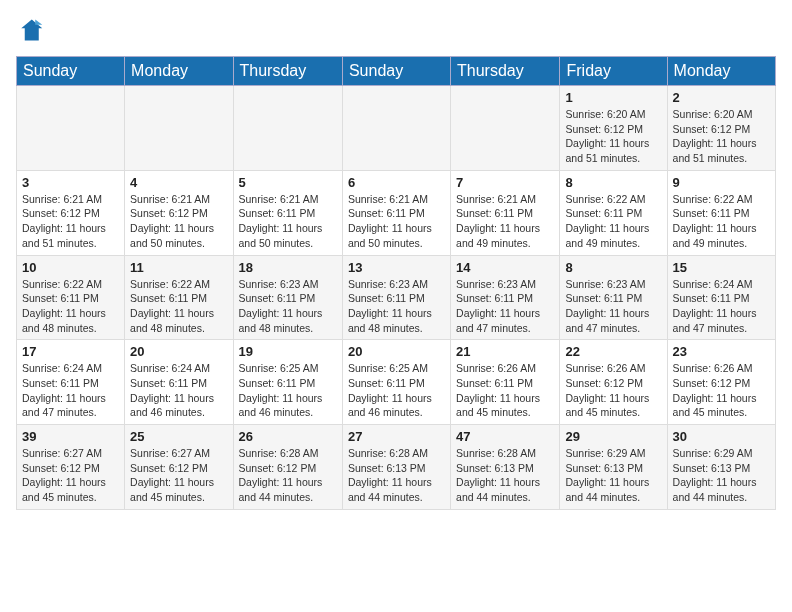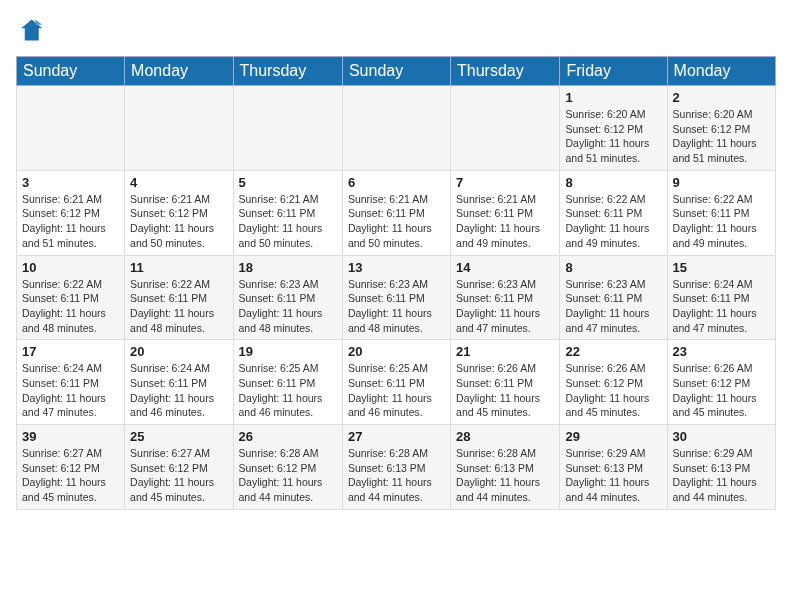--- a/index.html
+++ b/index.html
@@ -291,21 +291,21 @@
 Sunset: 6:12 PM
 Daylight: 11 hours and 44 minutes.</div>
         </td>
         <td>
           <span class="day-num">27</span>
           <div class="day-info" style="white-space: pre-line;">Sunrise: 6:28 AM
 Sunset: 6:13 PM
 Daylight: 11 hours and 44 minutes.</div>
         </td>
         <td>
-          <span class="day-num">28</span>
+          <span class="day-num">47</span>
           <div class="day-info" style="white-space: pre-line;">Sunrise: 6:28 AM
 Sunset: 6:13 PM
 Daylight: 11 hours and 44 minutes.</div>
         </td>
         <td>
           <span class="day-num">29</span>
           <div class="day-info" style="white-space: pre-line;">Sunrise: 6:29 AM
 Sunset: 6:13 PM
 Daylight: 11 hours and 44 minutes.</div>
         </td>

